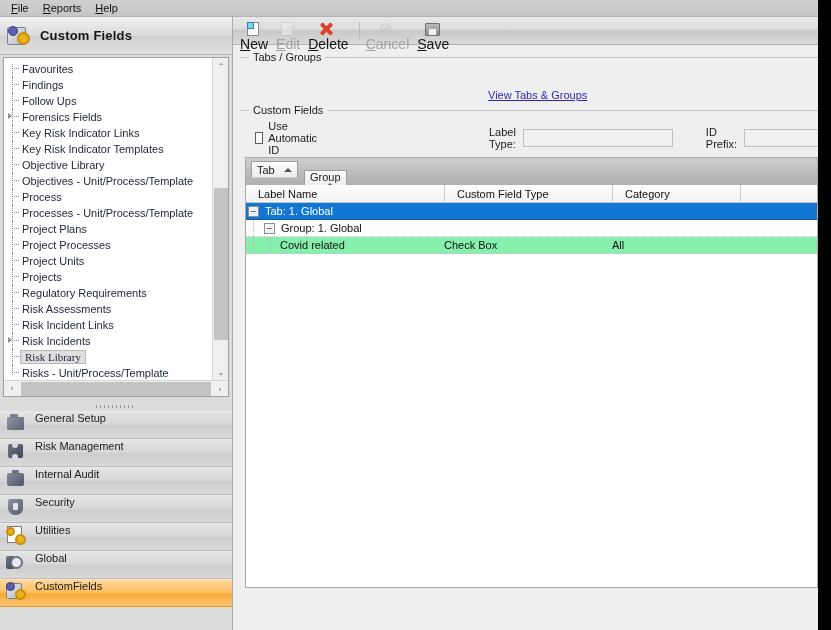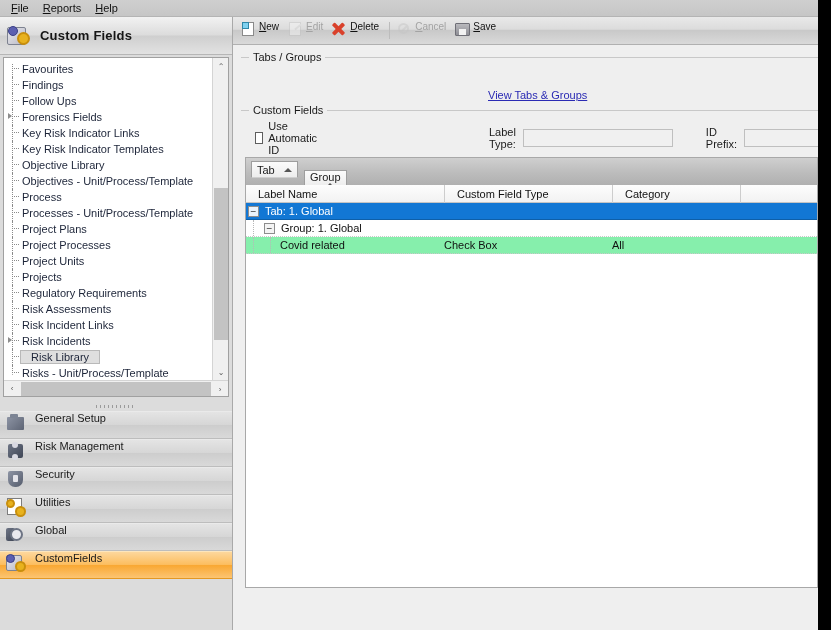--- a/index.html
+++ b/index.html
@@ -96,22 +96,23 @@
   .tnode.expandable .arrow {
     position: absolute; left: 4px; top: 4px;
     width: 0; height: 0;
     border-left: 4px solid #8d8d8d;
     border-top: 3.5px solid transparent;
     border-bottom: 3.5px solid transparent;
   }
   .tnode.selected .lbl {
     background: #dfdfdf;
     border: 1px solid #b9b9b9;
-    padding: 0 10px;
+    padding: 0 4px;
     margin-left: -2px;
+    font-family: Liberation Serif, serif;
   }
   
   #tree-vscroll {
     position: absolute; right: 0; top: 0;
     width: 16px; height: 322px;
     background: #f0f0f0;
     border-left: 1px solid #d4d4d4;
     box-sizing: border-box;
   }
   .sb-btn {
@@ -188,25 +189,26 @@
   #toolbar {
     position: absolute; left: 0; top: 0;
     width: 585px; height: 28px;
     background: linear-gradient(to bottom, #e9e9e9 0%, #dcdcdc 45%, #c9c9c9 50%, #d9d9d9 100%);
     border-bottom: 1px solid #b0b0b0;
     display: flex; align-items: center;
     padding-left: 5px;
     box-sizing: border-box;
   }
   .tbtn {
-    display: flex; 
+    display: flex; align-items: center;
     height: 20px; padding: 0 6px 0 2px;
-    font-size: 10px; color: #111;
+    font-size: 14px; color: #111;
     cursor: default;
     white-space: nowrap;
+    flex-direction: column;
   }
   .tbtn.disabled { color: #a3a3a3; }
   .tbtn .tico { width: 15px; height: 15px; margin-right: 4px; position: relative; flex: 0 0 auto; }
   .tbtn .uk { text-decoration: underline; }
   .tsep {
     width: 1px; height: 17px; background: #bcbcbc; margin: 0 4px;
   }
   
   .gbox {
     position: absolute;
@@ -499,20 +501,27 @@
         <div class="navitem">
           <span class="navicon">
             <span class="ic-puzzle"></span>
             <span style="position:absolute;left:7px;top:2px;width:6px;height:6px;background:#d9d9e2;border-radius:50%;"></span>
             <span style="position:absolute;left:7px;top:14px;width:6px;height:6px;background:#d9d9e2;border-radius:50%;"></span>
           </span>
           <span class="navlbl">Risk Management</span>
         </div>
         <div class="navitem">
           <span class="navicon">
+            <span class="ic-briefcase"></span>
+            <span style="position:absolute;left:7px;top:2px;width:7px;height:4px;background:#6b7282;border-radius:1px 1px 0 0;"></span>
+          </span>
+          <span class="navlbl">Internal Audit</span>
+        </div>
+        <div class="navitem">
+          <span class="navicon">
             <span class="ic-shield"></span>
             <span style="position:absolute;left:8px;top:7px;width:5px;height:7px;background:#e4e4ea;border-radius:1px;"></span>
           </span>
           <span class="navlbl">Security</span>
         </div>
         <div class="navitem">
           <span class="navicon">
             <span class="ic-doc" style="left:2px;top:2px;width:13px;height:15px;"></span>
             <span class="ic-gear" style="left:1px;top:3px;"></span>
             <span class="ic-gear" style="left:10px;top:10px;width:11px;height:11px;"></span>

